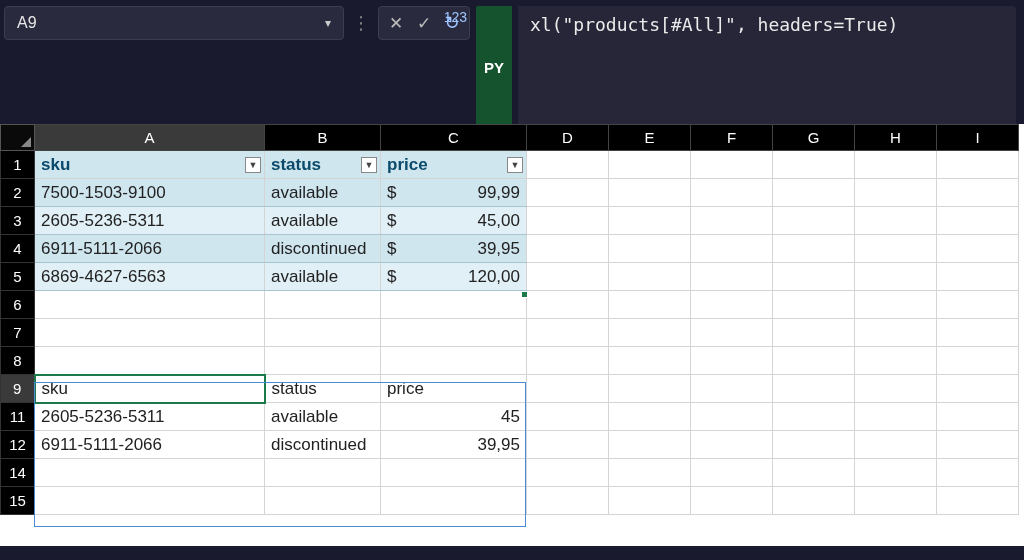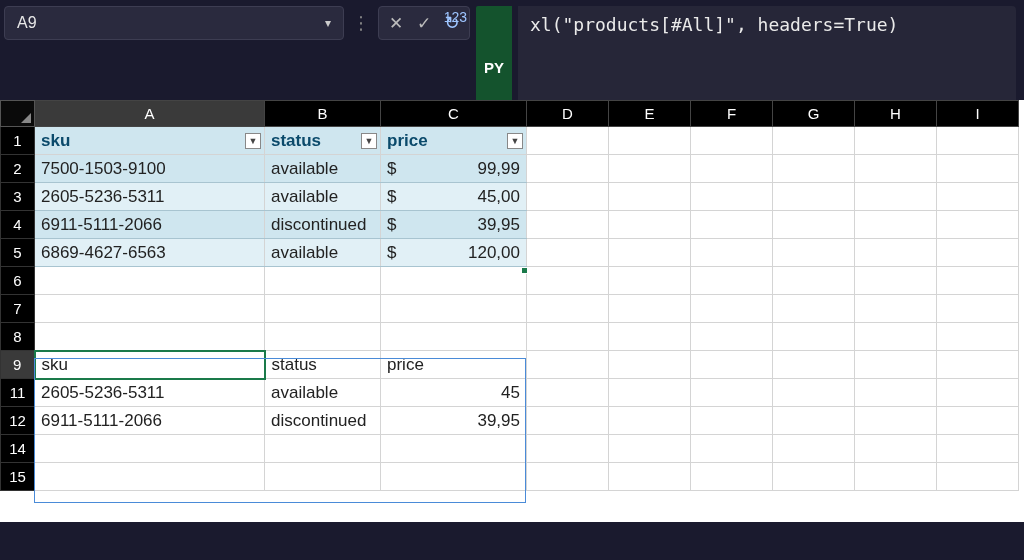--- a/index.html
+++ b/index.html
@@ -8,21 +8,21 @@
     background: #1a1a2e;
     width: 1024px;
     height: 560px;
     overflow: hidden;
   }
   .formula-bar-area {
     display: flex;
     align-items: flex-start;
     background: #1a1a2e;
     padding: 6px 8px 8px 4px;
-    height: 100px;
+    height: 124px;
     gap: 6px;
   }
   .name-box {
     background: #2a2a3e;
     border: 1px solid #3d3d52;
     border-radius: 4px;
     color: #e8e8e8;
     font-size: 16px;
     padding: 6px 12px;
     width: 340px;

